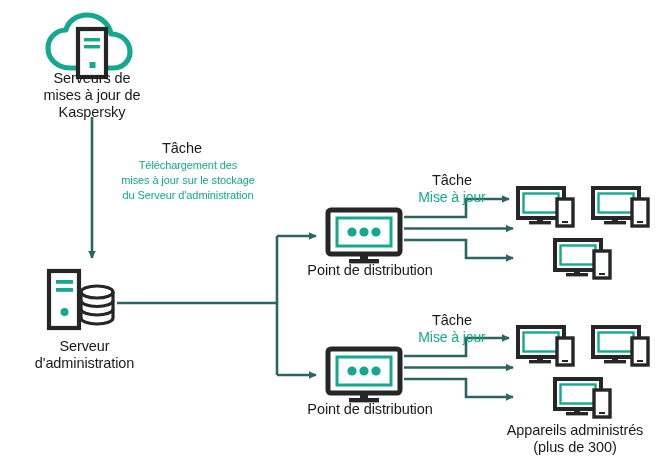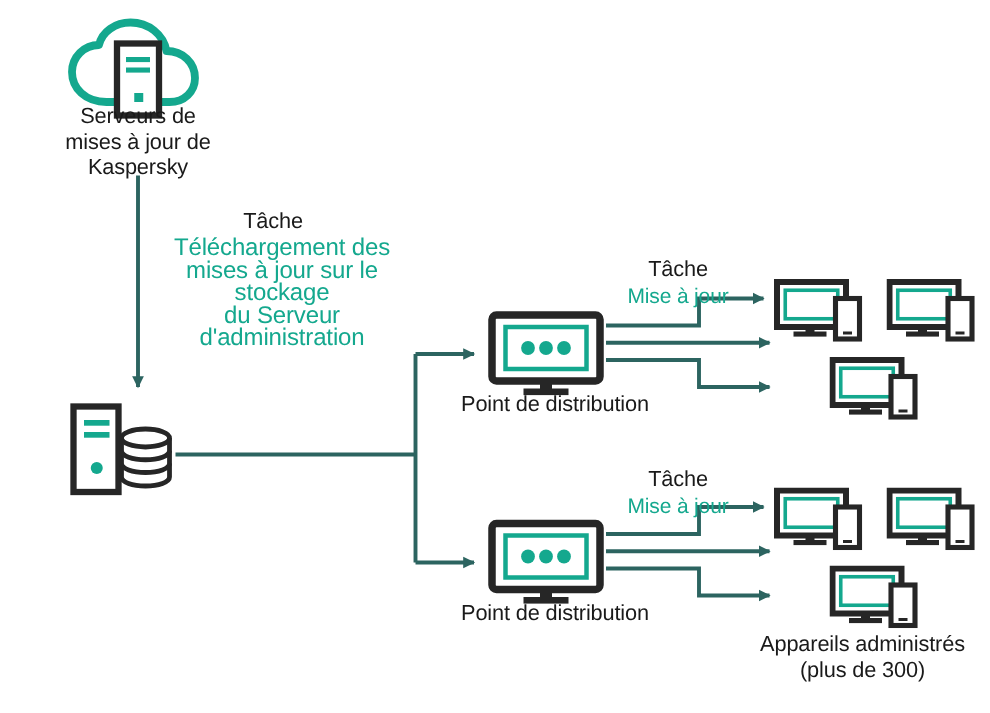--- a/index.html
+++ b/index.html
@@ -13,21 +13,21 @@
   .lbl{
     position:absolute;
     text-align:center;
     line-height:17px;
     font-size:14.5px;
     color:#1a1a1a;
     white-space:pre-line;
     letter-spacing:-0.1px;
   }
   .lbl.teal{color:#14a88e;}
-  .lbl.small{font-size:16px;line-height:15px;padding-left:12px;}
+  .lbl.small{font-size:11px;line-height:15px;padding-left:12px;}
   svg{position:absolute;left:0;top:0;}
   .node{position:absolute;}
 </style>
 </head>
 <body>
 
 <div id="stage">
 
   <svg width="660" height="475">
     <defs>
@@ -83,20 +83,22 @@
       <rect x="11" y="20" width="17" height="3.8" fill="#14a88e"></rect>
       <circle cx="19.5" cy="44" r="4" fill="#14a88e"></circle>
       <g fill="none" stroke="#262626" stroke-width="3.2">
         <ellipse cx="52" cy="24" rx="16" ry="6"></ellipse>
         <path d="M36,24 L36,50 C36,53.4 43.2,56 52,56 C60.8,56 68,53.4 68,50 L68,24"></path>
         <path d="M36,32.5 C36,35.9 43.2,38.5 52,38.5 C60.8,38.5 68,35.9 68,32.5"></path>
         <path d="M36,41 C36,44.4 43.2,47 52,47 C60.8,47 68,44.4 68,41"></path>
       </g>
     </svg>
   </div>
+  <div class="lbl" style="left:12px;top:338px;width:145px;">Serveur
+d'administration</div>
 
 
   <div class="node" style="left:325px;top:207px;">
     <svg width="80" height="58" viewBox="0 0 80 58">
       <rect x="3" y="3" width="72" height="44" rx="3" fill="#ffffff" stroke="#262626" stroke-width="5"></rect>
       <rect x="12" y="11" width="54" height="28" fill="none" stroke="#14a88e" stroke-width="3"></rect>
       <circle cx="27" cy="25" r="4.6" fill="#14a88e"></circle>
       <circle cx="39" cy="25" r="4.6" fill="#14a88e"></circle>
       <circle cx="51" cy="25" r="4.6" fill="#14a88e"></circle>
       <rect x="35" y="47" width="8" height="6" fill="#262626"></rect>

